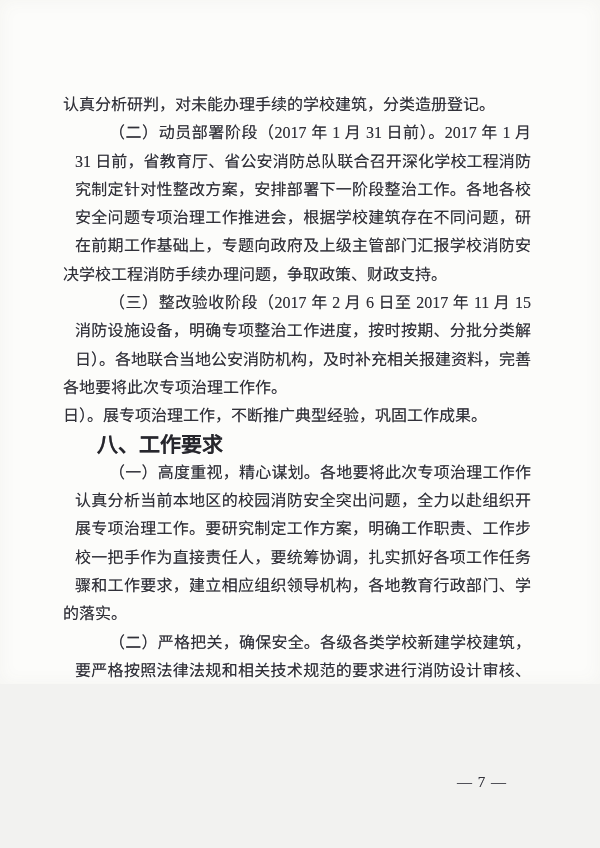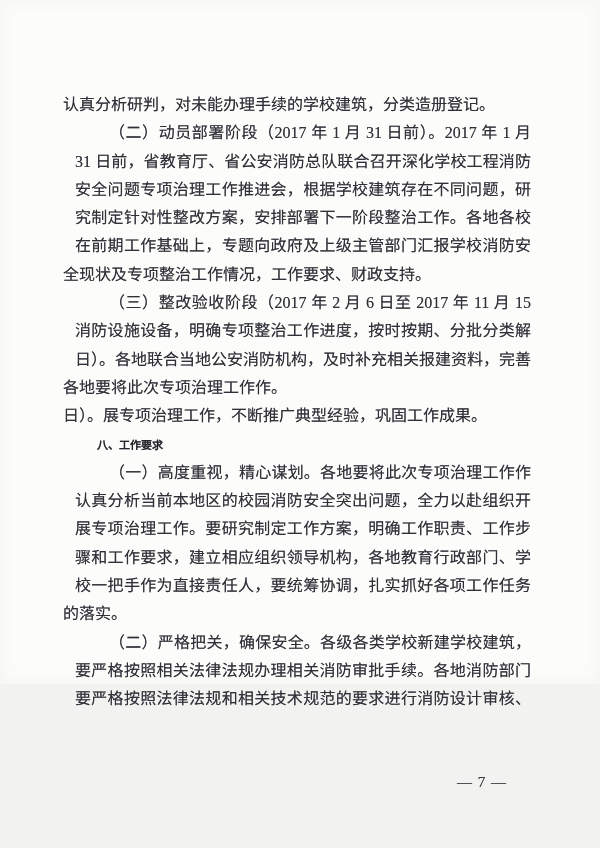--- a/index.html
+++ b/index.html
@@ -37,21 +37,21 @@
     text-align: justify;
     text-shadow: 0 0 0.6px rgba(48, 48, 58, 0.55);
     overflow: hidden;
   }
   .line.fill { text-align-last: justify; margin-left: 12px; }
   .line.end  { text-align-last: left; }
   .line.indent { text-indent: 34px; }
   .line.heading {
     font-family: Liberation Sans, sans-serif;
     font-weight: 700;
-    font-size: 11px;
+    font-size: 21px;
     color: #26262c;
   }
   .footer {
     position: absolute;
     top: 773px;
     left: 0;
     right: 93px;
     text-align: right;
     font-size: 15px;
     line-height: 18px;
@@ -61,36 +61,35 @@
   }
 </style>
 </head>
 <body>
 
 <div class="page">
   <div class="textblock" id="doc-body">
       <div class="line end">认真分析研判，对未能办理手续的学校建筑，分类造册登记。</div>
       <div class="line indent fill">（二）动员部署阶段（2017 年 1 月 31 日前）。2017 年 1 月</div>
       <div class="line fill">31 日前，省教育厅、省公安消防总队联合召开深化学校工程消防</div>
+      <div class="line fill">究制定针对性整改方案，安排部署下一阶段整治工作。各地各校</div>
       <div class="line fill">安全问题专项治理工作推进会，根据学校建筑存在不同问题，研</div>
-      <div class="line fill">究制定针对性整改方案，安排部署下一阶段整治工作。各地各校</div>
       <div class="line fill">在前期工作基础上，专题向政府及上级主管部门汇报学校消防安</div>
-      <div class="line end">全现状及专项整治工作情况，工作要求、财政支持。</div>
+      <div class="line end">决学校工程消防手续办理问题，争取政策、财政支持。</div>
       <div class="line indent fill">（三）整改验收阶段（2017 年 2 月 6 日至 2017 年 11 月 15</div>
       <div class="line fill">消防设施设备，明确专项整治工作进度，按时按期、分批分类解</div>
       <div class="line fill">日）。各地联合当地公安消防机构，及时补充相关报建资料，完善</div>
       <div class="line end">各地要将此次专项治理工作作。</div>
       <div class="line end">日）。展专项治理工作，不断推广典型经验，巩固工作成果。</div>
       <div class="line indent end heading">八、工作要求</div>
       <div class="line indent fill">（一）高度重视，精心谋划。各地要将此次专项治理工作作</div>
       <div class="line fill">认真分析当前本地区的校园消防安全突出问题，全力以赴组织开</div>
       <div class="line fill">展专项治理工作。要研究制定工作方案，明确工作职责、工作步</div>
+      <div class="line fill">校一把手作为直接责任人，要统筹协调，扎实抓好各项工作任务</div>
       <div class="line fill">骤和工作要求，建立相应组织领导机构，各地教育行政部门、学</div>
-      <div class="line fill">校一把手作为直接责任人，要统筹协调，扎实抓好各项工作任务</div>
       <div class="line end">的落实。</div>
       <div class="line indent fill">（二）严格把关，确保安全。各级各类学校新建学校建筑，</div>
-      <div class="line fill">要严格按照相关法律法规办理相关消防审批手续。各地消防部门</div>
       <div class="line fill">要严格按照法律法规和相关技术规范的要求进行消防设计审核、</div>
     </div>
   <div class="footer">
     <span>— 7 —</span>
   </div>
 </div>
 
 </body></html>

